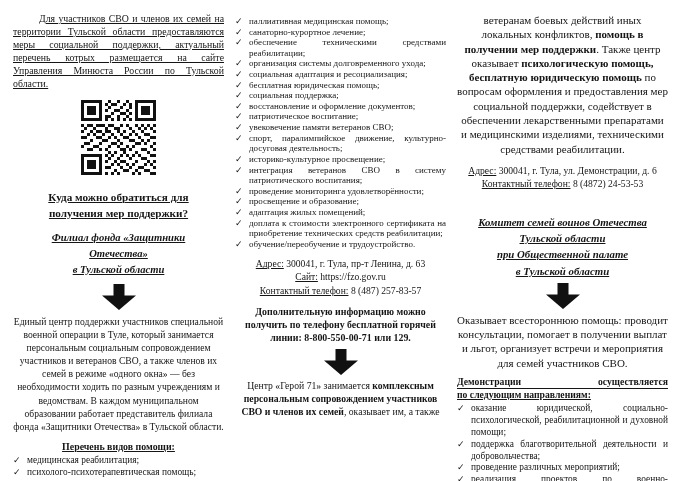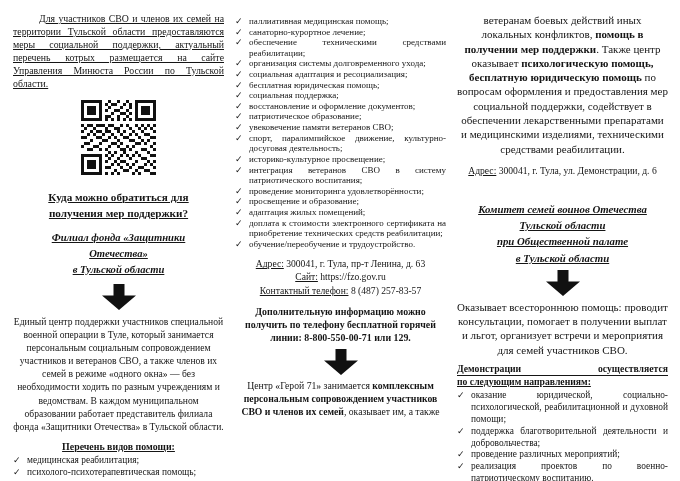--- a/index.html
+++ b/index.html
@@ -134,21 +134,21 @@
         <div class="chk">
             <span class="mark">✓</span>
             <span class="txt">социальная поддержка;</span>
           </div>
         <div class="chk">
             <span class="mark">✓</span>
             <span class="txt">восстановление и оформление документов;</span>
           </div>
         <div class="chk">
             <span class="mark">✓</span>
-            <span class="txt">патриотическое образование;</span>
+            <span class="txt">патриотическое воспитание;</span>
           </div>
         <div class="chk">
             <span class="mark">✓</span>
             <span class="txt">увековечение памяти ветеранов СВО;</span>
           </div>
         <div class="chk">
             <span class="mark">✓</span>
             <span class="txt">спорт, паралимпийское движение, культурно-досуговая деятельность;</span>
           </div>
         <div class="chk">
@@ -201,20 +201,21 @@
       </div>
     </div>
 
     <div class="col">
       <div class="r-intro">
         <span>ветеранам боевых действий иных локальных конфликтов, </span><span class="b">помощь в получении мер поддержки</span><span>. Также центр оказывает </span><span class="b">психологическую помощь, бесплатную юридическую помощь</span><span> по вопросам оформления и предоставления мер социальной поддержки, содействует в обеспечении лекарственными препаратами и медицинскими изделиями, техническими средствами реабилитации.</span>
       </div>
 
       <div class="contact">
         <div><span class="u">Адрес:</span> <span>300041, г. Тула, ул. Демонстрации, д. 6</span></div>
+        <div><span class="u">Контактный телефон:</span> <span>8 (4872) 24-53-53</span></div>
       </div>
 
       <div class="h-committee">Комитет семей воинов Отечества
 Тульской области
 при Общественной палате
 в Тульской области</div>
 
       <div class="arrow-wrap mt4">
         <svg class="arrow" viewBox="0 0 34 26">
             <path d="M11.5 0h11v11.5H34L17 26 0 11.5h11.5z"></path>

